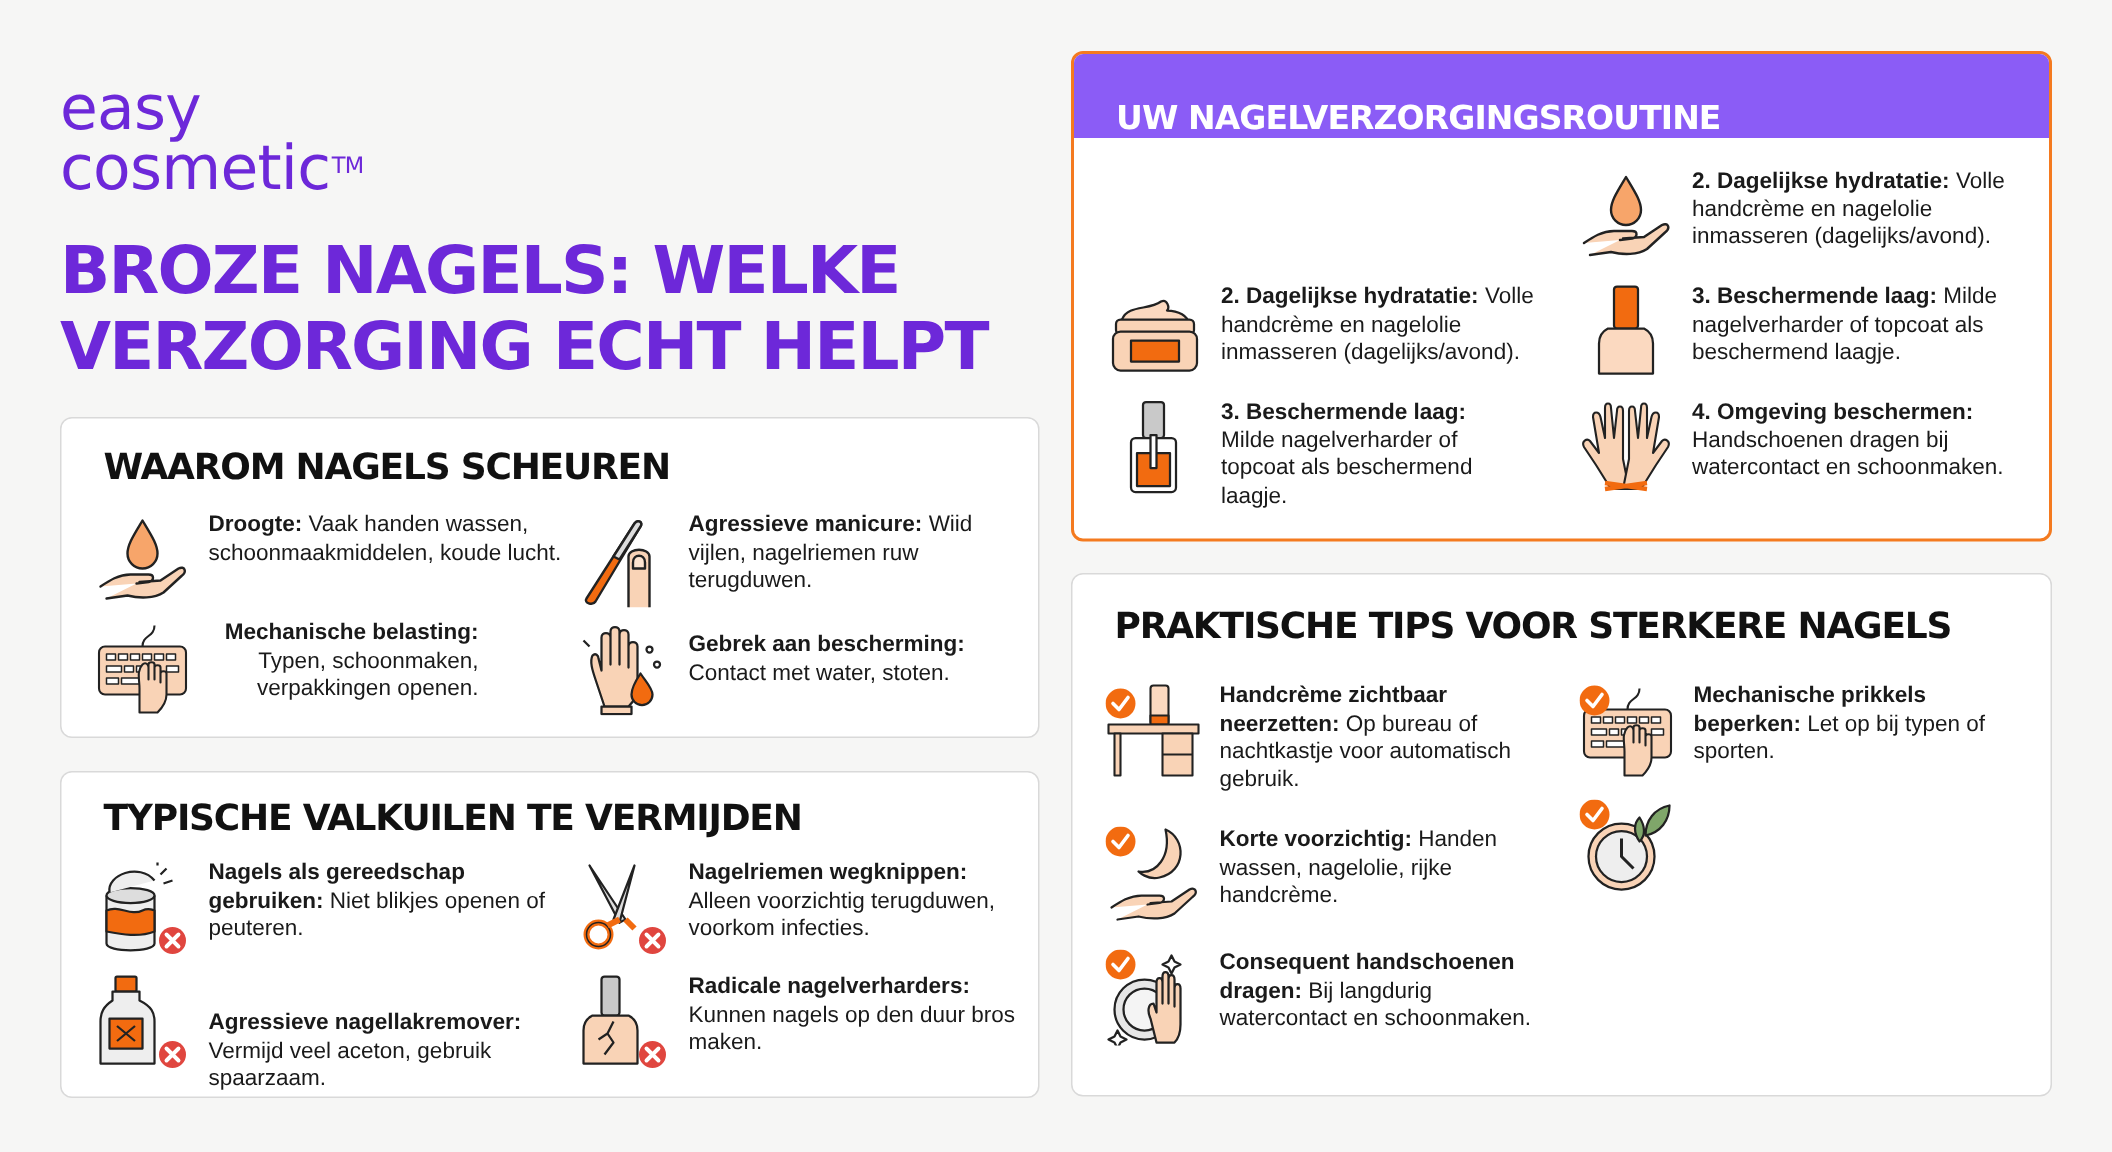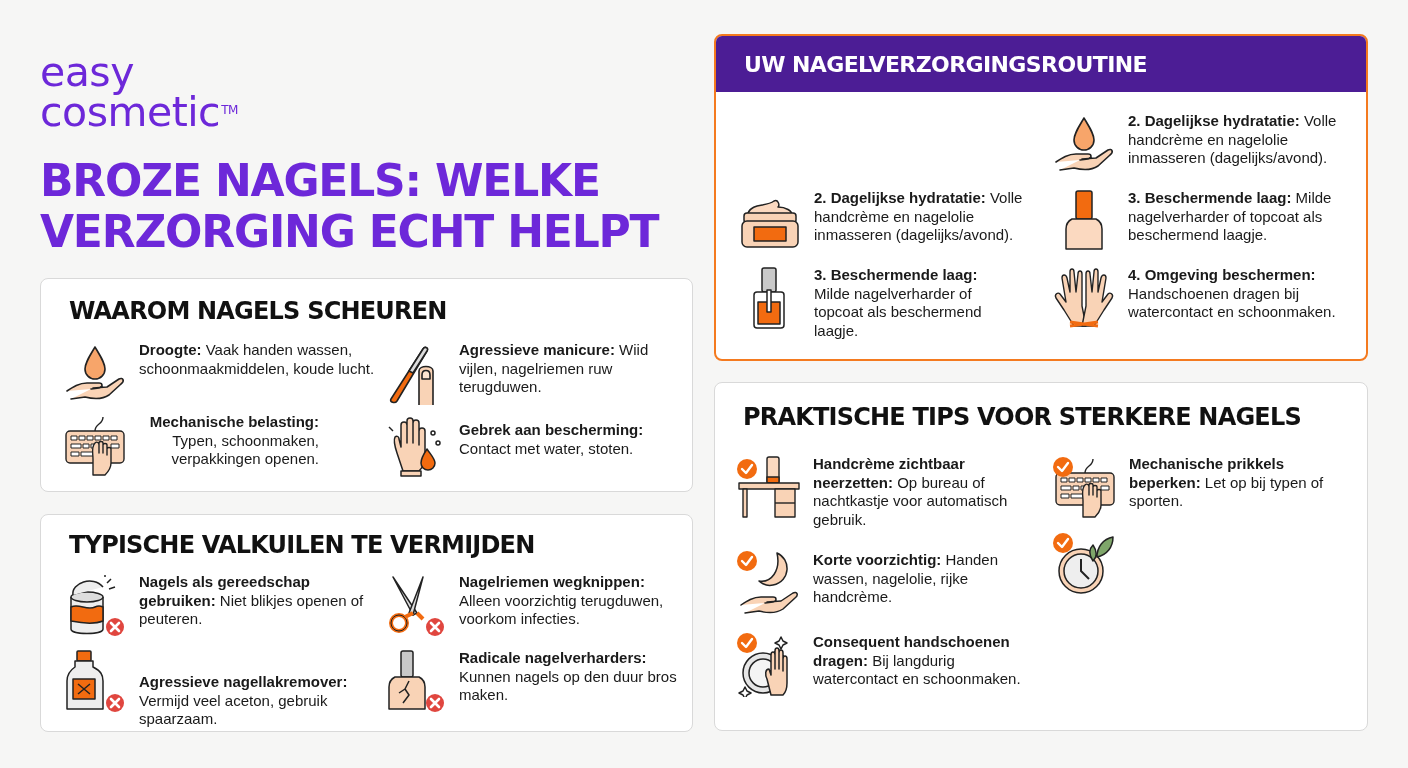--- a/index.html
+++ b/index.html
@@ -9,21 +9,21 @@
     font-family: "Liberation Sans", "DejaVu Sans", sans-serif;
     color: #1e1e1e;
     position: relative;
   }
   .logo {
     position: absolute; left: 40px; top: 52px;
     font-family: "DejaVu Sans", sans-serif;
     font-weight: normal; color: #6d28d9;
     font-size: 41px; line-height: 40px; letter-spacing: -0.5px;
   }
-  .logo .tm { font-size: 12px; vertical-align: top; position: relative; top: -2px; margin-left: 1px; }
+  .logo .tm { font-size: 15px; vertical-align: top; position: relative; top: -2px; margin-left: 1px; }
   .main-title {
     position: absolute; left: 40px; top: 155px; width: 650px;
     font-family: "DejaVu Sans", sans-serif; font-weight: bold;
     font-size: 44px; line-height: 51px; color: #6d28d9;
     letter-spacing: -1.2px;
   }
   .card {
     position: absolute;
     background: #ffffff;
     border: 1.5px solid #d9d9d9;
@@ -37,22 +37,22 @@
   .item { position: absolute; display: flex; align-items: flex-start; }
   .icon { width: 64px; height: 64px; flex: 0 0 64px; position: relative; }
   .icon svg { width: 64px; height: 64px; display: block; }
   .txt {
     font-size: 15px; line-height: 18.5px; color: #1a1a1a;
     margin-left: 12px;
   }
   .txt b { font-weight: bold; }
   .orange-card { border: 2px solid #f47a1f; border-radius: 8px; overflow: hidden; }
   .orange-header {
-    background: #4c1d95; height: 56px;
-    display: flex; align-items: center; padding-left: 28px;
+    background: #8b5cf6; height: 56px;
+    display: flex; align-items: flex-end; padding-left: 28px;
   }
   .orange-header span {
     color: #fff; font-family: "DejaVu Sans", sans-serif; font-weight: bold;
     font-size: 22px; letter-spacing: -0.6px;
   }
 </style>
 </head>
 <body>
 
 <div class="logo">

